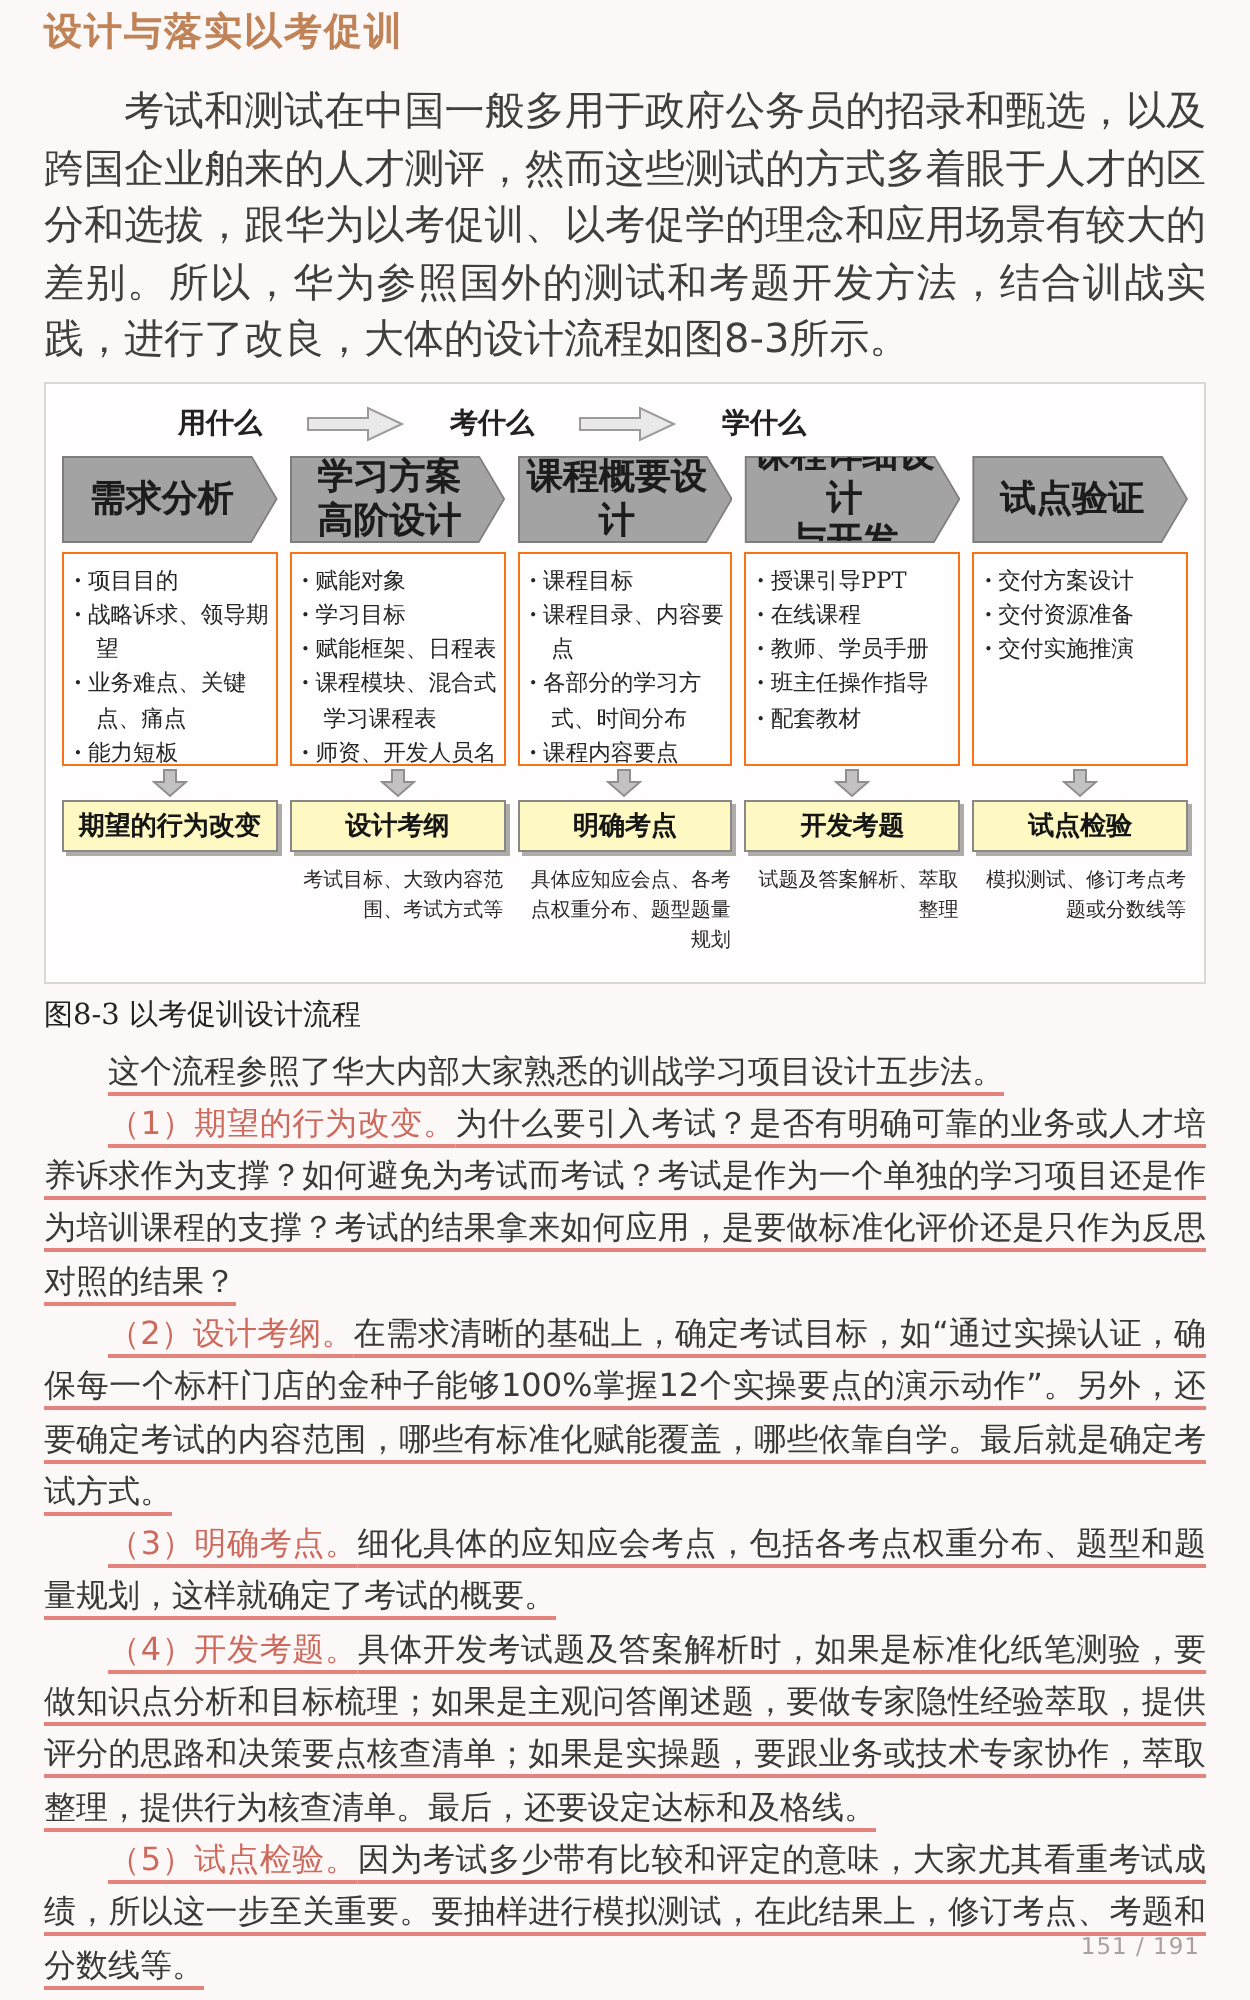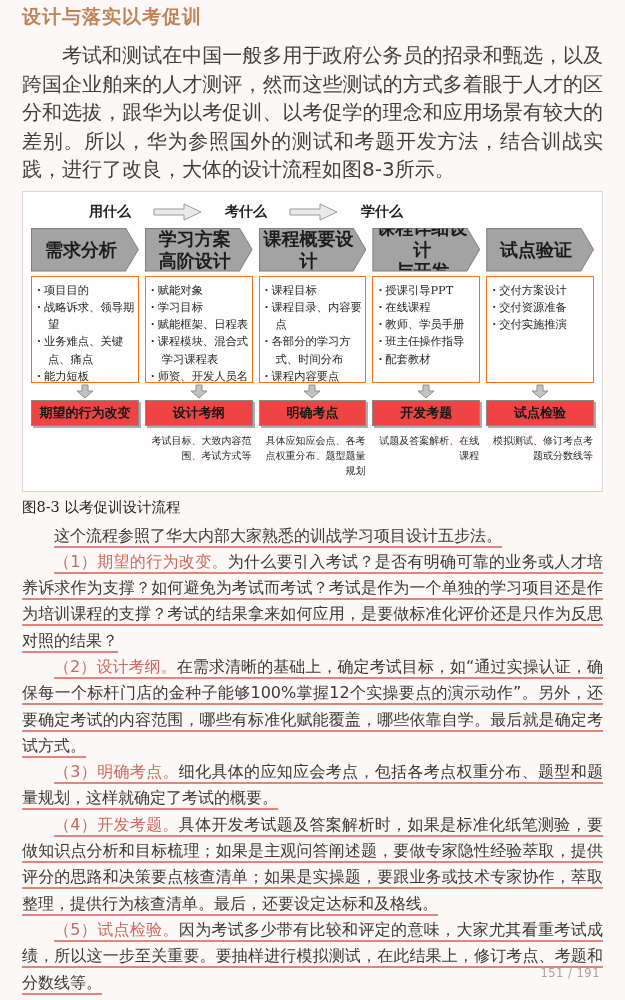--- a/index.html
+++ b/index.html
@@ -70,21 +70,21 @@
     padding:5px 3px 4px 5px;
     overflow:hidden;
   }
   .wbox ul { list-style:none; font-size:11.3px; line-height:1.53; color:#262626; }
   .wbox li { padding-left:11px; text-indent:-11px; }
   .wbox li::before { content:"·"; margin-right:3px; font-weight:bold; }
 
   .darr-cell { display:flex; justify-content:center; align-items:center; height:17px; }
 
   .gbox {
-    height:26px; background:#ef4444; border:1px solid #8a8886;
+    height:26px; background:#fef9c3; border:1px solid #8a8886;
     box-shadow:2px 2px 0 #aeaca9;
     display:flex; align-items:center; justify-content:center;
     font-size:13px; font-weight:bold; color:#161616;text-align:center;
   }
   .note {
     margin-top:7px; font-size:10px; line-height:1.5;
     color:#2b2b2b; min-height:50px; padding:0 1px;text-align:right;
   }
 
   .caption {
@@ -238,21 +238,21 @@
 
       <div class="gbox">期望的行为改变</div>
       <div class="gbox">设计考纲</div>
       <div class="gbox">明确考点</div>
       <div class="gbox">开发考题</div>
       <div class="gbox">试点检验</div>
 
       <div class="note"></div>
       <div class="note">考试目标、大致内容范围、考试方式等</div>
       <div class="note">具体应知应会点、各考点权重分布、题型题量规划</div>
-      <div class="note">试题及答案解析、在线课程</div>
+      <div class="note">试题及答案解析、萃取整理</div>
       <div class="note">模拟测试、修订考点考题或分数线等</div>
     </div>
   </div>
 
   <div class="caption">图8-3 以考促训设计流程</div>
 
   <div class="paras">
     <p class="para"><span class="u"><span>这个流程参照了华大内部大家熟悉的训战学习项目设计五步法。</span></span></p>
     <p class="para"><span class="u"><span class="lead">（1）期望的行为改变。</span><span>为什么要引入考试？是否有明确可靠的业务或人才培养诉求作为支撑？如何避免为考试而考试？考试是作为一个单独的学习项目还是作为培训课程的支撑？考试的结果拿来如何应用，是要做标准化评价还是只作为反思对照的结果？</span></span></p>
     <p class="para"><span class="u"><span class="lead">（2）设计考纲。</span><span>在需求清晰的基础上，确定考试目标，如“通过实操认证，确保每一个标杆门店的金种子能够100%掌握12个实操要点的演示动作”。另外，还要确定考试的内容范围，哪些有标准化赋能覆盖，哪些依靠自学。最后就是确定考试方式。</span></span></p>

